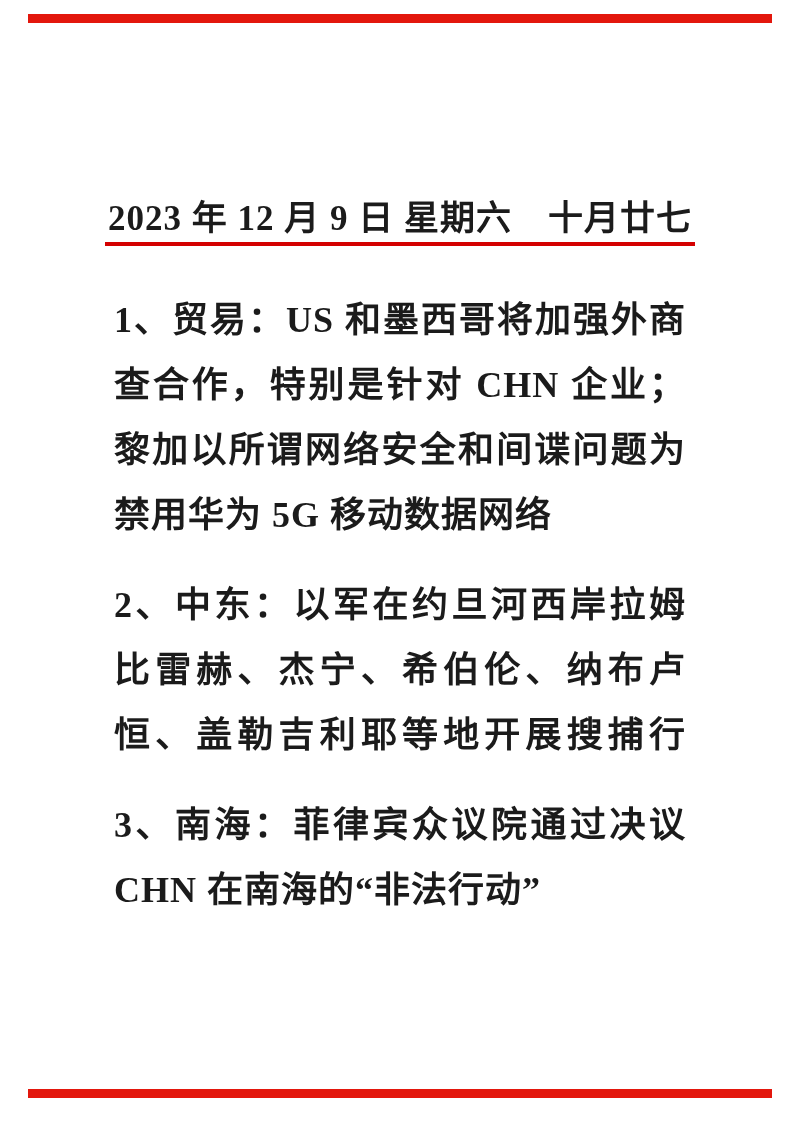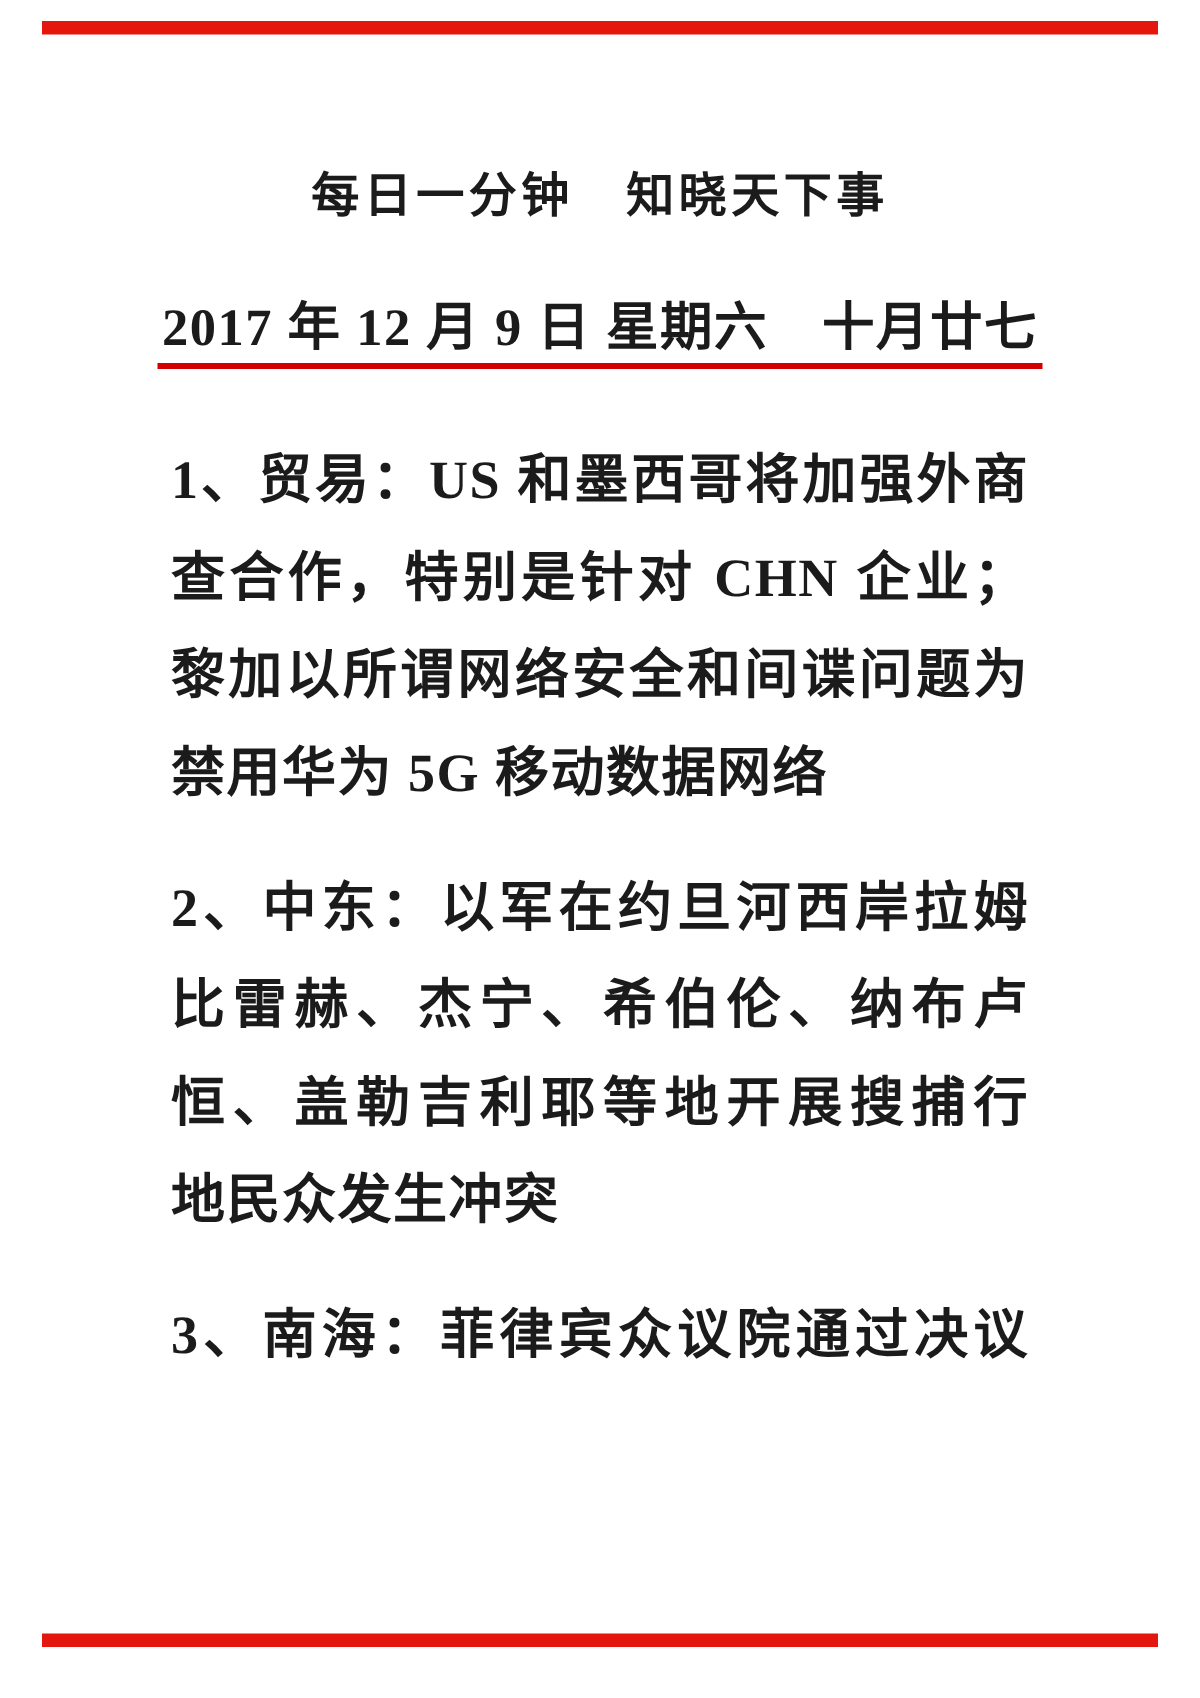--- a/index.html
+++ b/index.html
@@ -80,43 +80,42 @@
     text-align-last: left;
   }
 </style>
 </head>
 <body>
 
 <div class="page" style="--page-bg: #ffffff; --text-color: #1b1b1b; --accent-red: #e3170d; --underline-red: #d40000;">
 
   <div class="rule top"></div>
 
-  <h1 class="title">每日一分钟　知晓天下事</h1>
 
   <div class="date-row">
-    <span class="date">2017 年 12 月 9 日 星期六　十月廿七</span>
+    <span class="date">2023 年 12 月 9 日 星期六　十月廿七</span>
   </div>
 
   <div class="body-text">
 
     <div class="para">
       <div class="line">1、贸易：US 和墨西哥将加强外商投资审</div>
       <div class="line">查合作，特别是针对 CHN 企业；哥斯达</div>
       <div class="line">黎加以所谓网络安全和间谍问题为“借口”</div>
       <div class="line end">禁用华为 5G 移动数据网络</div>
     </div>
 
     <div class="para">
       <div class="line">2、中东：以军在约旦河西岸拉姆安拉、</div>
       <div class="line">比雷赫、杰宁、希伯伦、纳布卢斯、伯利</div>
       <div class="line">恒、盖勒吉利耶等地开展搜捕行动，与当</div>
-      <div class="line end">地民众发生冲突</div>
     </div>
 
     <div class="para">
       <div class="line">3、南海：菲律宾众议院通过决议“谴责”</div>
+      <div class="line end">CHN 在南海的“非法行动”</div>
     </div>
 
   </div>
 
   <div class="rule bottom"></div>
 
 </div>
 
 </body></html>

